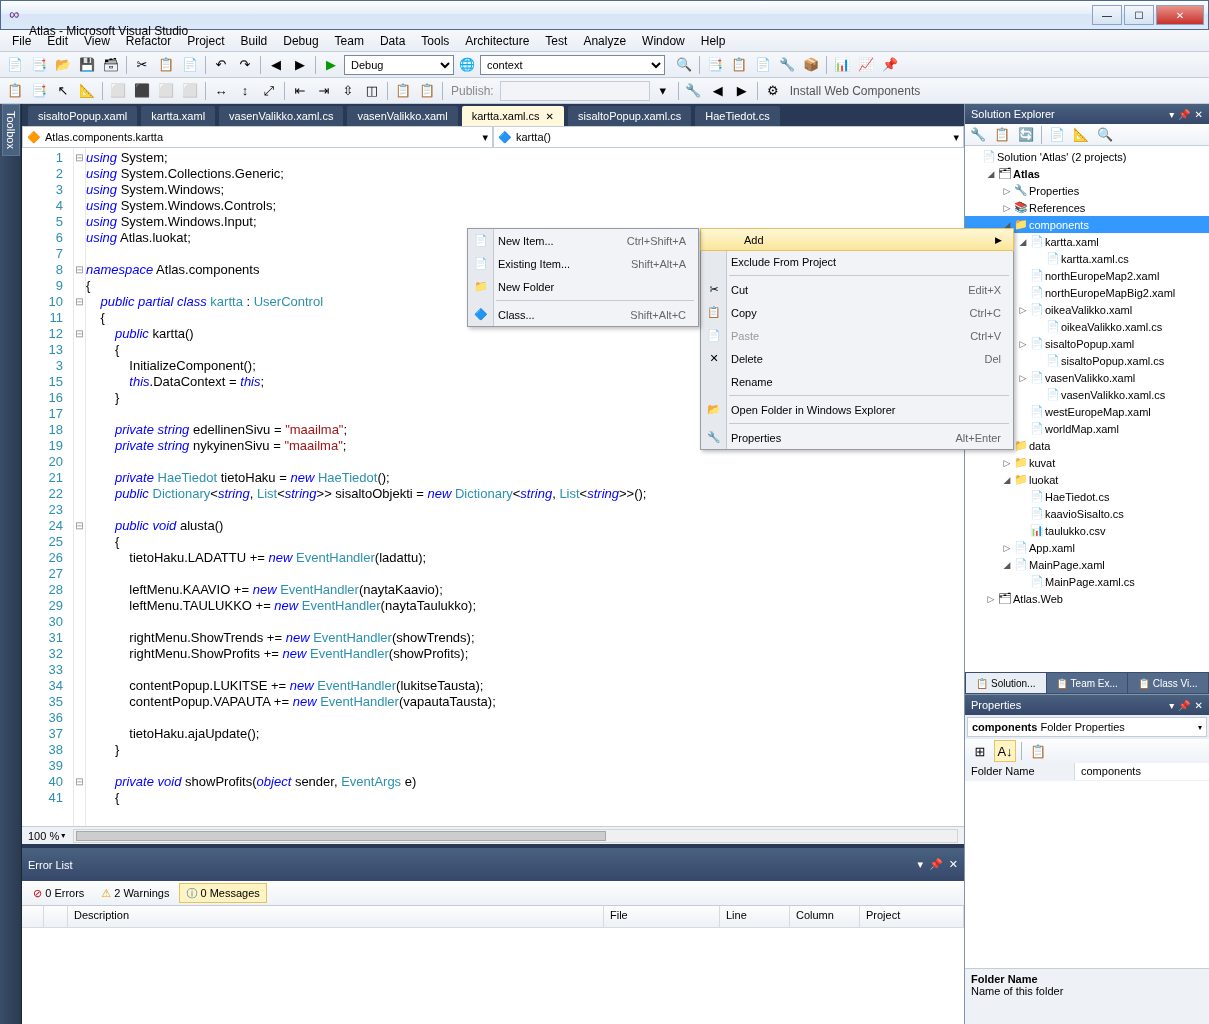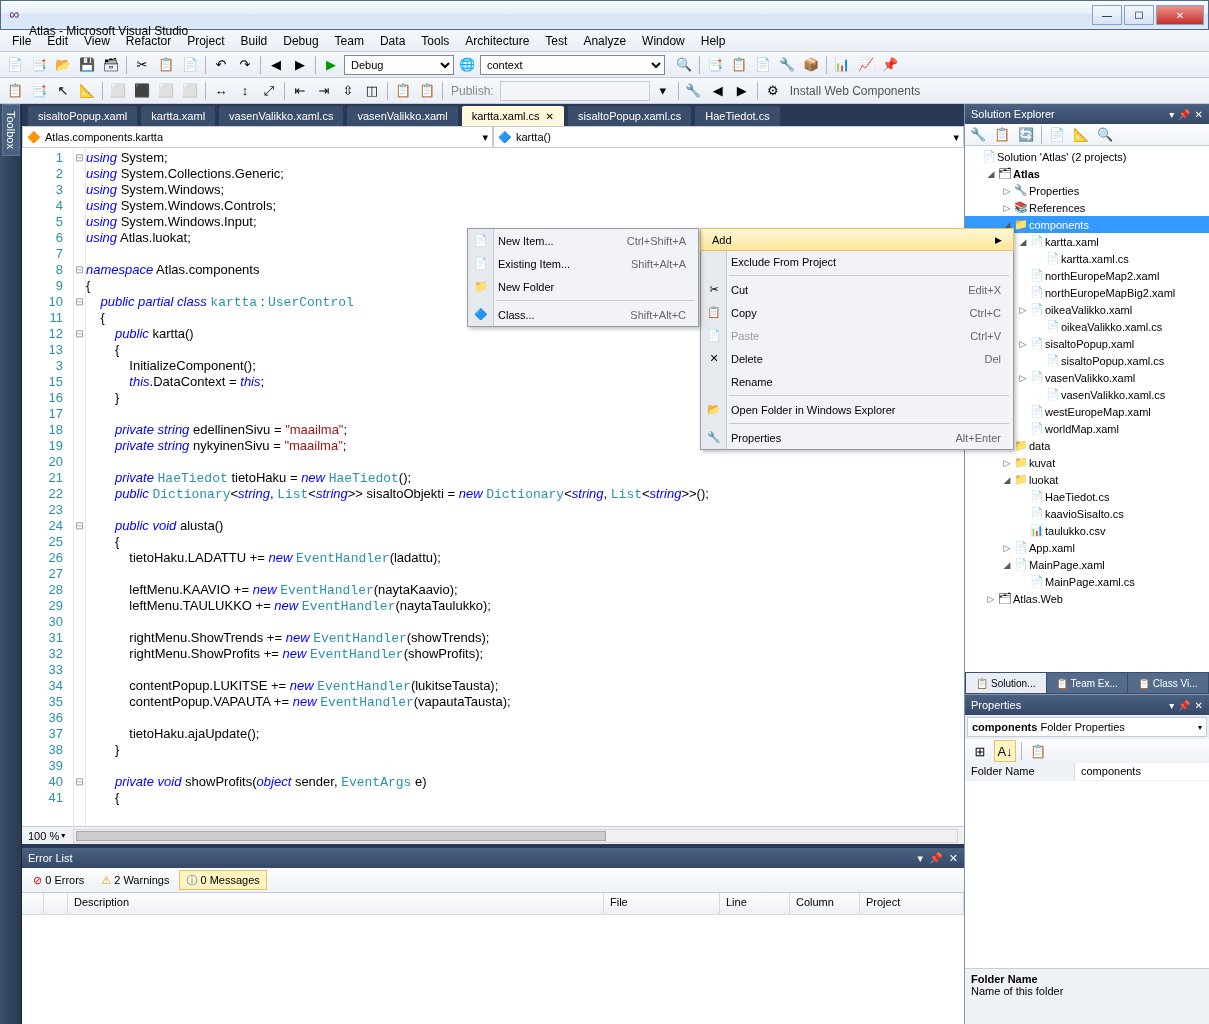--- a/index.html
+++ b/index.html
@@ -46,29 +46,29 @@
 .nav-combo .ico { width:14px; margin-right:4px; font-size:11px; }
 
 
 .code-area { flex:1; background:#fff; display:flex; font-family:Consolas,monospace; font-size:13px; overflow:hidden; position:relative; }
 .gutter { width:52px; background:#fff; border-right:1px solid #e8e8e8; text-align:right; color:#2b91af; padding-right:10px; line-height:16px; padding-top:2px; }
 .outline-gutter { width:12px; background:#fff; border-right:1px solid #e8e8e8; position:relative; color:#888; font-size:10px; line-height:16px; padding-top:2px; }
 .outline-gutter div { height:16px; text-align:center; }
 .code { flex:1; background:#fff; line-height:16px; white-space:pre; padding-top:2px; overflow:hidden; }
 .code-line { height:16px; }
 .kw { color:#0000ff;font-style:italic; }
-.type { color:#2b91af;font-family:Liberation Mono, monospace; }
+.type { color:#2b91af; }
 .str { color:#a31515; }
 .zoom-bar { height:18px; background:#eef1f5; border-top:1px solid #c4ccd8; display:flex; align-items:center; padding:0 6px; font-size:11px; }
 .scrollbar-h { flex:1; height:14px; background:#f0f0f0; border:1px solid #d4d4d4; margin-left:8px; position:relative; }
 .scroll-thumb { position:absolute; left:2px; top:1px; width:60%; height:10px; background:#cdcdcd; border:1px solid #a8a8a8; }
 
 
 .error-panel { height:180px; background:#fff; border-top:4px solid #293955; display:flex; flex-direction:column; }
-.panel-title { height:20px; background:linear-gradient(#4a6180,#36486a); color:#fff; display:flex; align-items:center; padding:0 6px; font-size:11px; }
+.panel-title { height:33px; background:linear-gradient(#4a6180,#36486a); color:#fff; display:flex; align-items:center; padding:0 6px; font-size:11px; }
 .panel-title .ctrls { margin-left:auto; display:flex; gap:6px; }
 .error-filters { height:25px; background:linear-gradient(#fcfdfe,#eef2f7); border-bottom:1px solid #c4ccd8; display:flex; align-items:center; gap:3px; padding:0 4px; }
 .filter-btn { height:20px; padding:0 6px; border:1px solid transparent; display:flex; align-items:center; gap:3px; font-size:11px; cursor:default; }
 .filter-btn.active { background:#fff4c2; border-color:#e5c365; }
 .error-grid { flex:1; background:#fff; }
 .grid-header { height:22px; background:linear-gradient(#fdfdfd,#eef1f5); border-bottom:1px solid #d6dbe3; display:flex; }
 .grid-header > div { padding:3px 6px; border-right:1px solid #d6dbe3; font-size:11px; }
 .gh-icon{width:22px;} .gh-blank{width:24px;} .gh-desc{flex:1;} .gh-file{width:116px;} .gh-line{width:70px;} .gh-col{width:70px;} .gh-proj{width:104px;}
 
 
@@ -94,21 +94,21 @@
 .prop-row { display:flex; height:18px; border-bottom:1px solid #eef1f5; }
 .prop-name { width:110px; padding:2px 6px; background:#eef1f5; border-right:1px solid #d6dbe3; }
 .prop-val { flex:1; padding:2px 6px; }
 .prop-desc { height:56px; background:#eef1f5; border-top:1px solid #c4ccd8; padding:4px 6px; font-size:11px; }
 .prop-desc .name { font-weight:bold; }
 
 
 .ctx-menu { position:absolute; background:#f1f3f6; border:1px solid #979ba2; box-shadow:2px 2px 4px rgba(0,0,0,.25); font-size:11px; z-index:1000; }
 .ctx-strip { position:absolute; left:0; top:0; bottom:0; width:26px; background:#e6e9ee; border-right:1px solid #c5c9d1; }
 .ctx-item { height:23px; display:flex; align-items:center; position:relative; padding-left:30px; padding-right:12px; cursor:default; }
-.ctx-item.hover { background:linear-gradient(#fef7d8,#fae69a); border:1px solid #e5c365; margin:-1px; padding-left:11px; padding-right:11px; }
+.ctx-item.hover { background:linear-gradient(#fef7d8,#fae69a); border:1px solid #e5c365; margin:-1px; padding-left:43px; padding-right:11px; }
 .ctx-item.disabled { color:#9a9a9a; }
 .ctx-item .ico { position:absolute; left:4px; width:18px; text-align:center; }
 .ctx-item .label { flex:1; }
 .ctx-item .shortcut { color:#666; margin-left:34px; }
 .ctx-item .arrow { font-size:9px; margin-left:auto; }
 .ctx-sep { height:1px; background:#c5c9d1; margin:2px 4px 2px 28px; }
 
 #add-menu { top:228px; left:467px; width:232px; }
 #main-menu { top:228px; left:700px; width:314px; }
 

